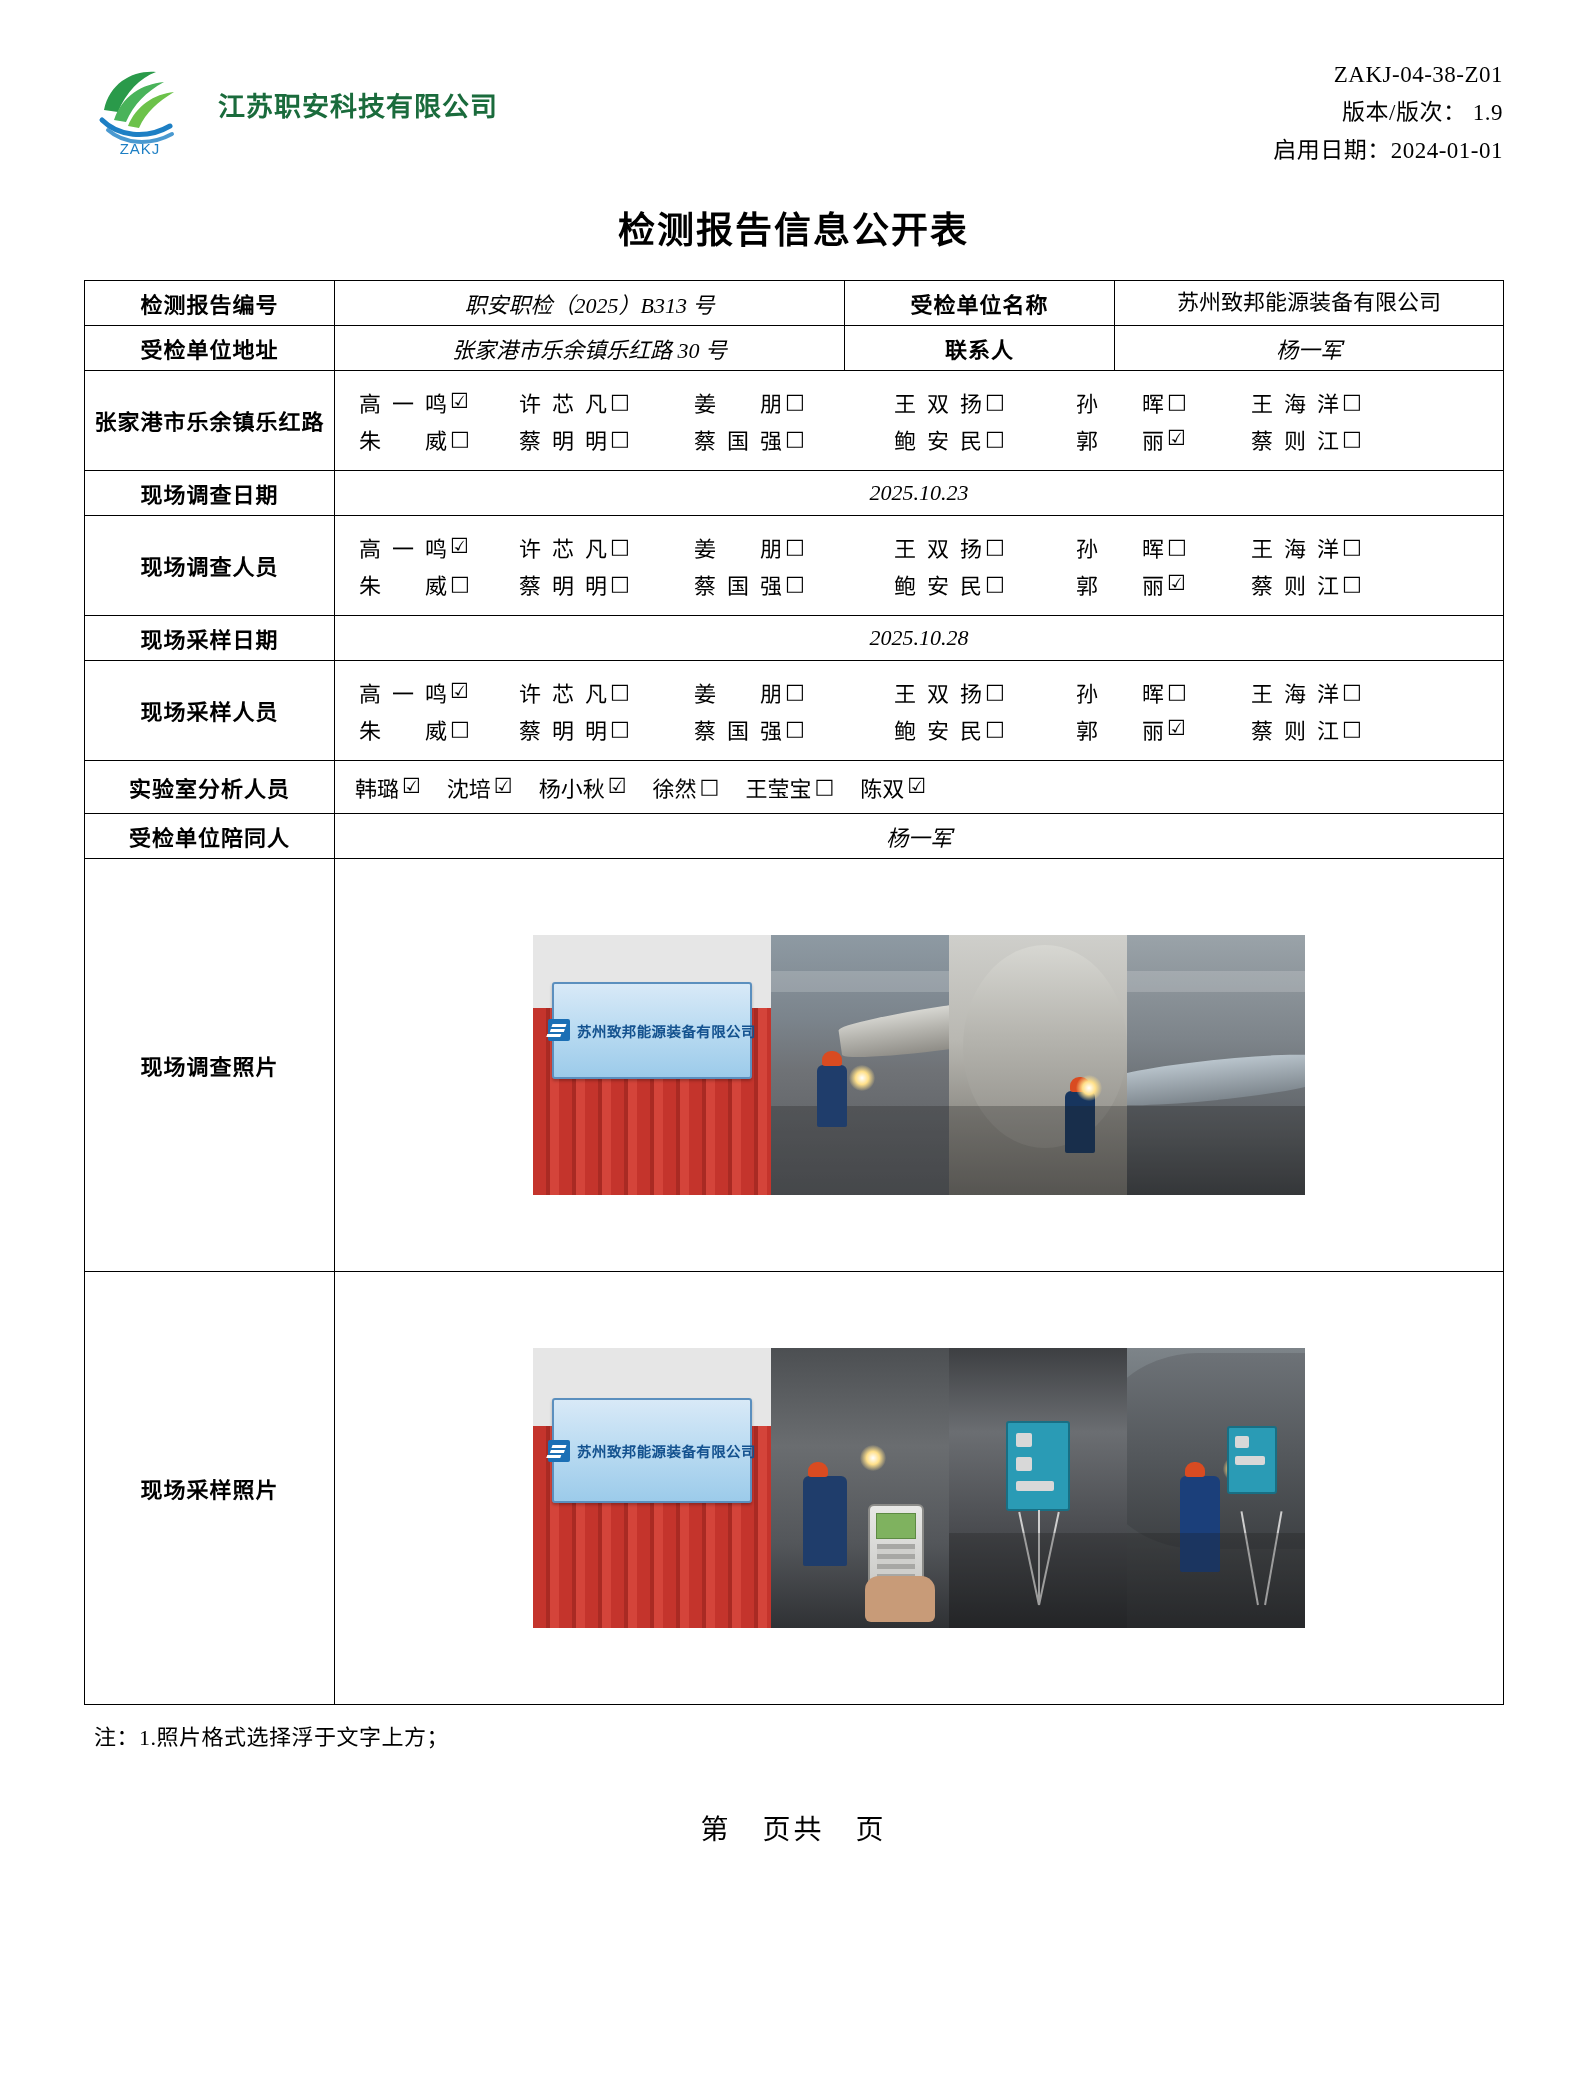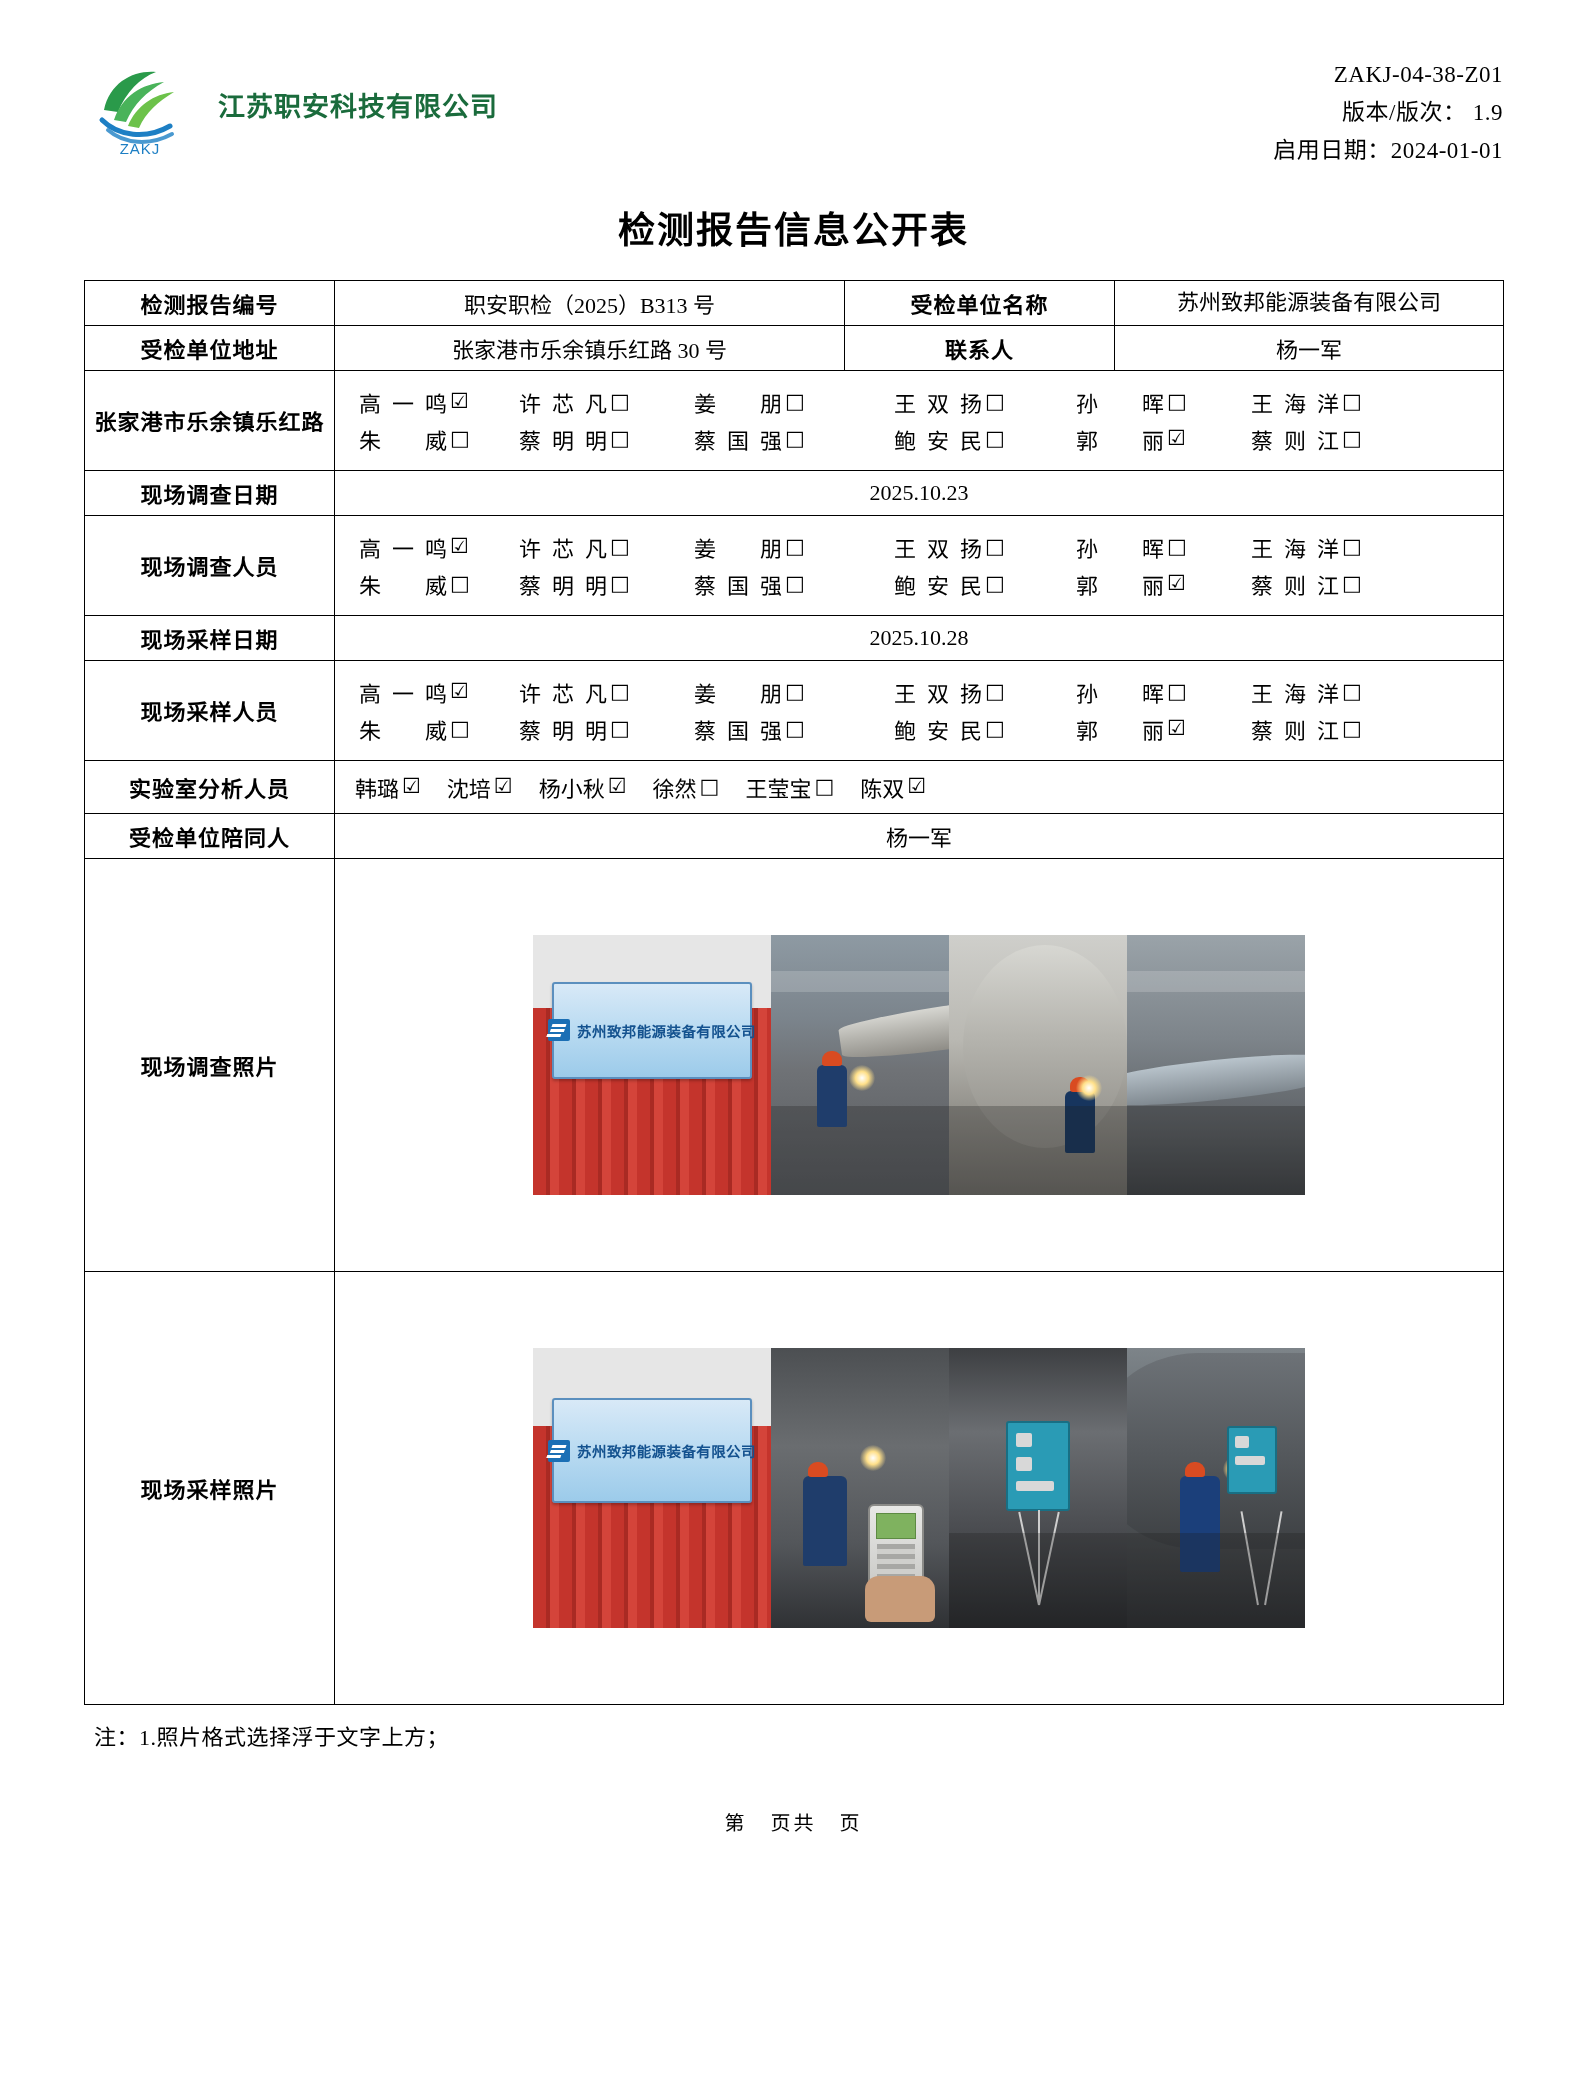--- a/index.html
+++ b/index.html
@@ -79,21 +79,21 @@
     padding: 6px 8px;
     font-size: 22px;
     vertical-align: middle;
   }
   .lbl {
     text-align: center;
     font-weight: bold;
     letter-spacing: 1px;
     width: 250px;
   }
-  .val-center { text-align: center; }
+  .val-center { text-align: center; font-style: italic; }
 
   .cell-company {
     text-align: center;
     line-height: 1.45;
   }
 
   
   .names {
     display: block;
     padding: 4px 0 4px 16px;
@@ -256,21 +256,21 @@
   }
 
   
   .note {
     margin: 14px 0 0 10px;
     font-size: 22px;
     letter-spacing: 0.5px;
   }
   .pagenum {
     text-align: center;
-    font-size: 20px;
+    font-size: 28px;
     margin-top: 56px;
     letter-spacing: 3px;
   }
 </style>
 </head>
 <body>
 
 <div class="page">
 
   <div class="doc-header">

